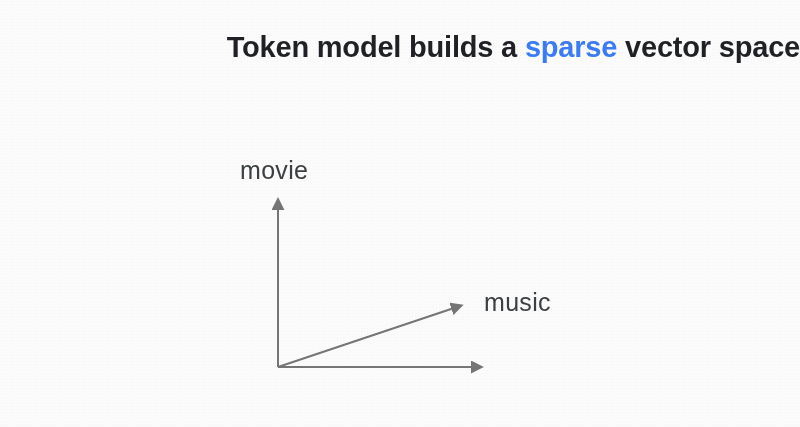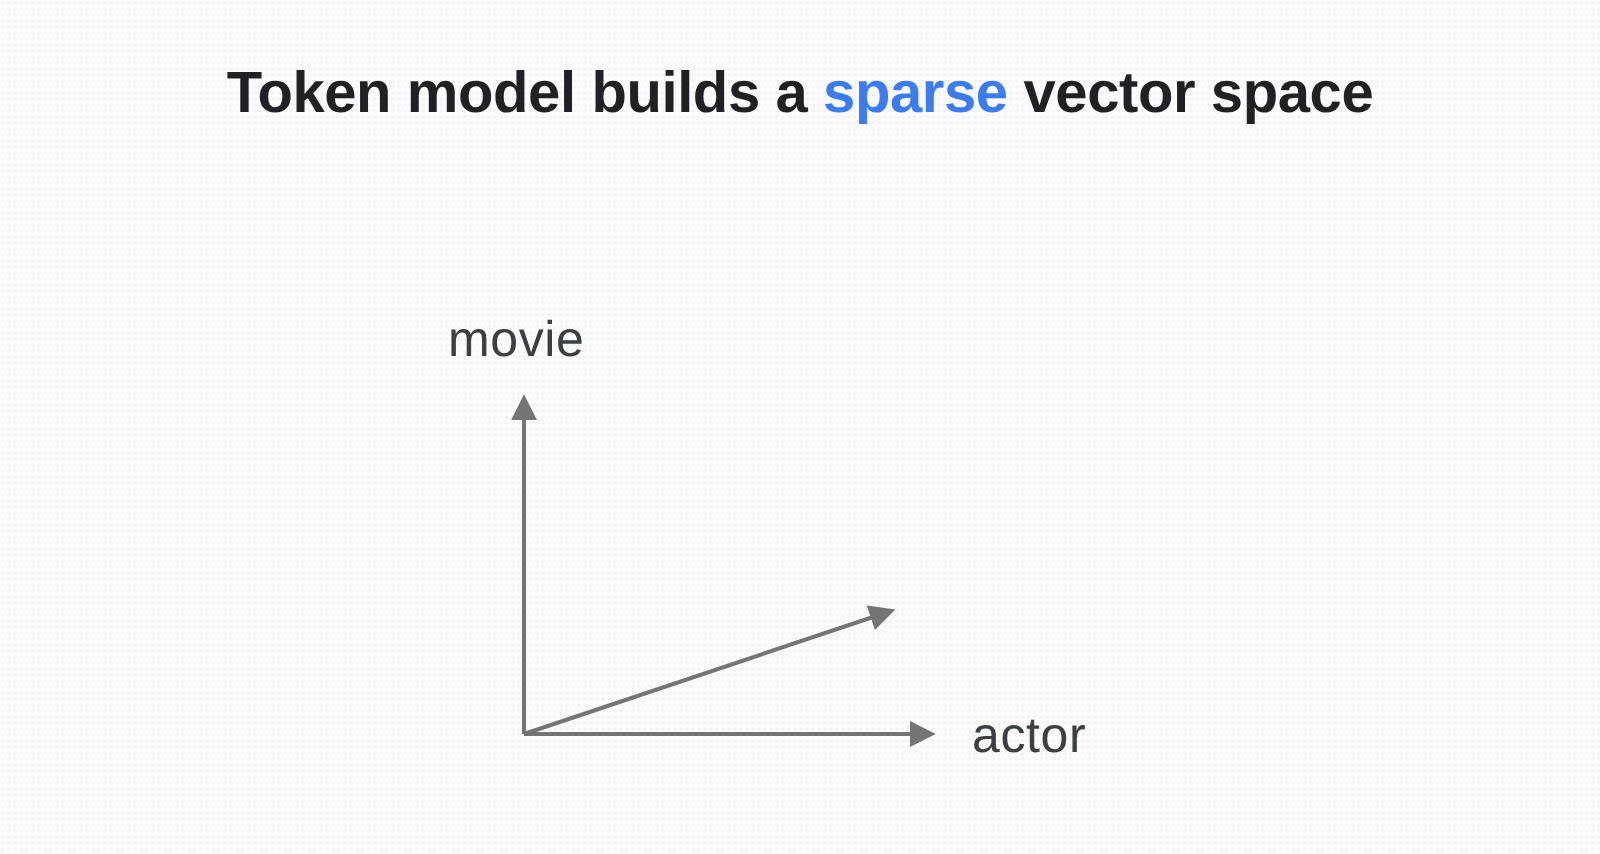--- a/index.html
+++ b/index.html
@@ -16,34 +16,34 @@
     background-image: radial-gradient(rgba(0,0,0,0.022) 1px, transparent 1px);
     background-size: 3px 3px;
     font-family: "Liberation Sans", sans-serif;
   }
 
   .title {
     position: absolute;
     top: 27px;
     left: 0;
     width: 800px;
-    text-align: center;
+    text-align: right;
     font-size: 29px;
     font-weight: 700;
     line-height: 41px;
     letter-spacing: -0.2px;
     color: #1f2125;
   }
   .title .accent {
     color: #3b7cf4;
   }
 
   .diagram {
     position: absolute;
-    left: 0;
+    left: 16px;
     top: 0;
     width: 636px;
     height: 427px;
   }
   .diagram svg {
     position: absolute;
     left: 0;
     top: 0;
   }
 
@@ -77,14 +77,14 @@
     </defs>
 
     <line x1="262" y1="367" x2="262" y2="201" stroke="#757575" stroke-width="2" marker-end="url(#arrowhead)"></line>
 
     <line x1="262" y1="367" x2="464" y2="367" stroke="#757575" stroke-width="2" marker-end="url(#arrowhead)"></line>
 
     <line x1="262" y1="367" x2="444" y2="306" stroke="#757575" stroke-width="2" marker-end="url(#arrowhead)"></line>
   </svg>
 
   <div class="axis-label label-movie">movie</div>
-  <div class="axis-label label-actor">actor</div>
+  <div class="axis-label label-music">music</div>
 </div>
 
 </body></html>

